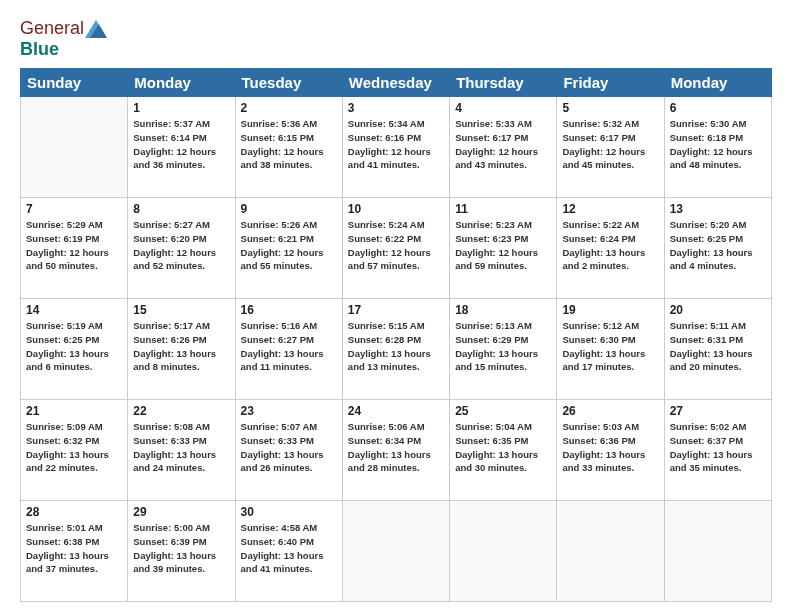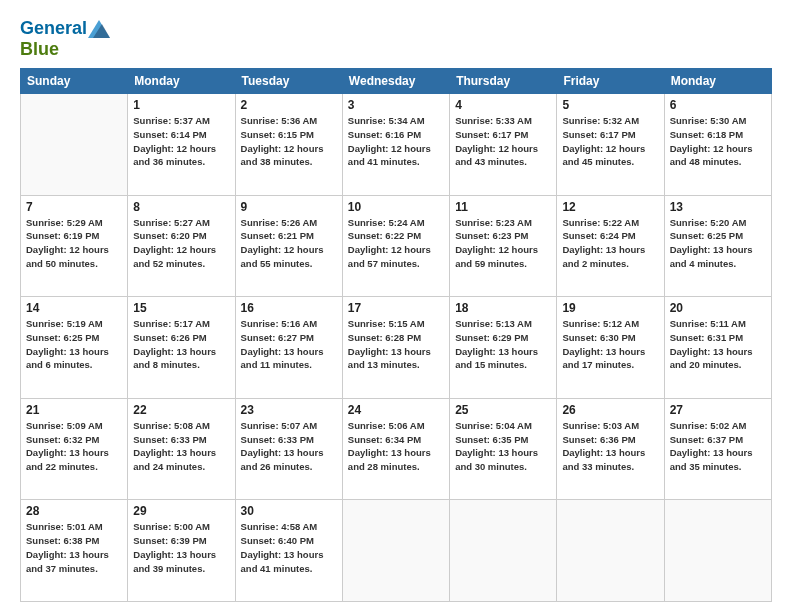--- a/index.html
+++ b/index.html
@@ -50,21 +50,21 @@
       border: 1px solid #ccc;
       border-collapse: collapse;
       width: 100%;
       table-layout: fixed;
     }
     .calendar th {
       background-color: #2e6da4;
       color: white;
       text-align: left;
       padding: 5px 6px;
-      font-size: 12px;
+      font-size: 15px;
       border: 1px solid #2e6da4;
     }
     .calendar td {
       border: 1px solid #ccc;
       vertical-align: top;
       padding: 4px 5px;
       font-size: 10px;
       color: #222;
       height: 80px;
     }
@@ -84,28 +84,28 @@
       background: #f9f9f9;
     }
   </style>
 </head>
 <body>
 
 <div class="page">
   <div class="header">
     <div class="logo">
       <div class="logo-line">
-        <span style="font-size:18px;font-weight:bold;color:#0369a1;">General</span>
+        <span style="font-size:18px;font-weight:normal;color:#7f1d1d;">General</span>
         <svg width="22" height="18" viewBox="0 0 22 18" style="margin-left:1px;">
           <polygon points="0,18 11,0 22,18" fill="#4a9fd4"></polygon>
           <polygon points="5,18 14,4 22,18" fill="#1a3a5c" opacity="0.5"></polygon>
         </svg>
       </div>
       <div>
-        <span style="font-size:18px;font-weight:bold;color:#4d7c0f;margin-top:28px;">Blue</span>
+        <span style="font-size:18px;font-weight:bold;color:#0f766e;margin-top:28px;">Blue</span>
       </div>
     </div>
     <div class="title-block">
     </div>
   </div>
 
   <table class="calendar">
     <thead>
       <tr>
         <th>Sunday</th>

